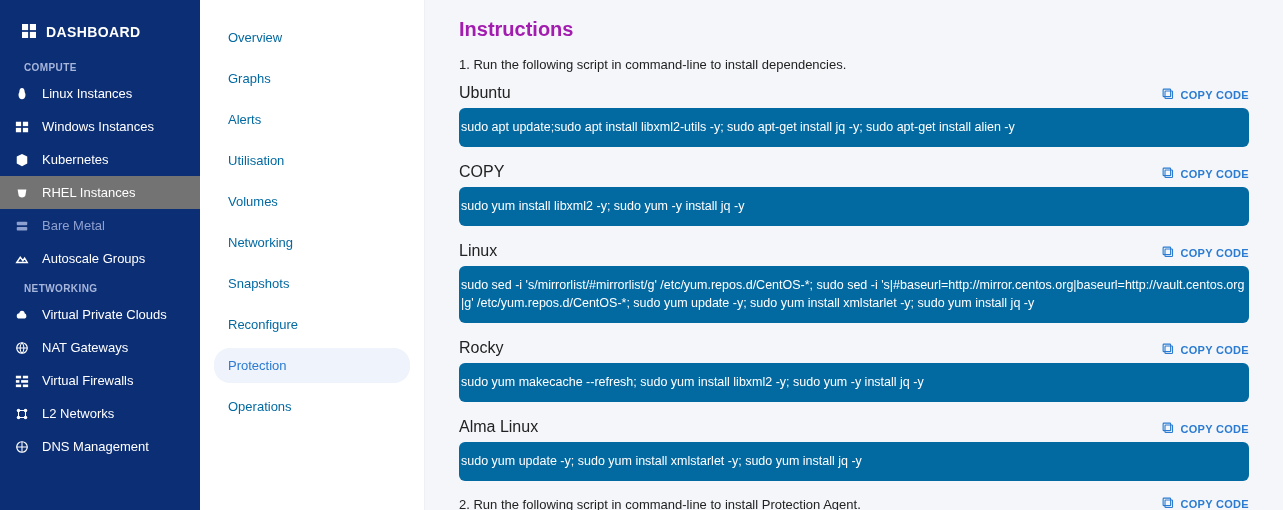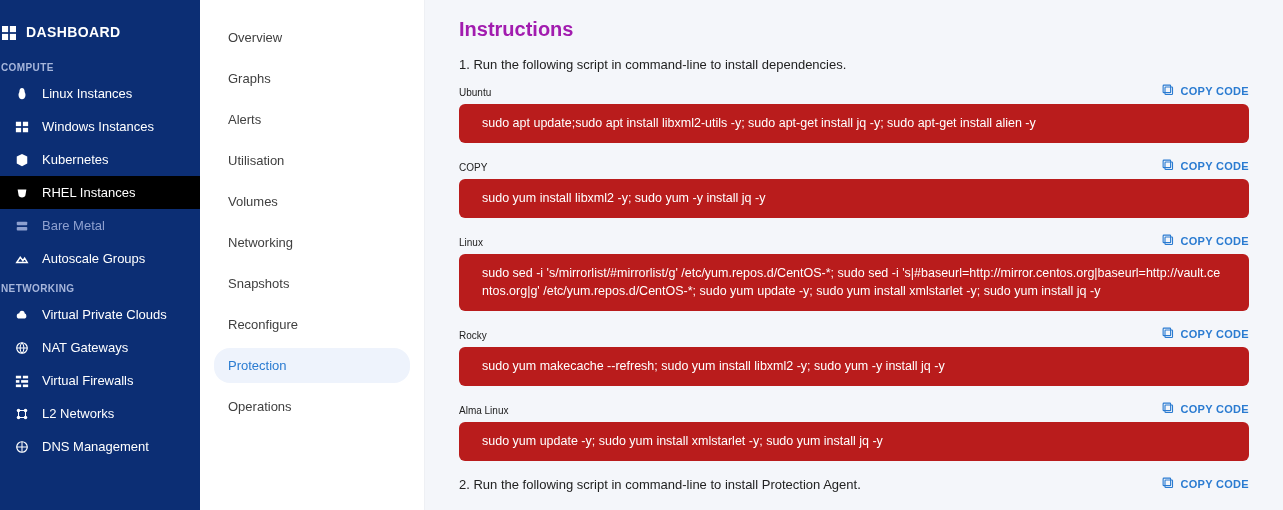--- a/index.html
+++ b/index.html
@@ -1,46 +1,46 @@
 <!DOCTYPE html>
 <html><head>
 <meta charset="utf-8">
 <style>
   * { margin:0; padding:0; box-sizing:border-box; font-family: "Segoe UI", Arial, sans-serif; }
   body { background:#fff; color:#333; width:1283px; height:510px; overflow:hidden; }
   .app { display:flex; width:100%; height:100%; }
 
   
   .sidebar { width:200px; background:#0c2e74; color:#fff; display:flex; flex-direction:column; padding-top:10px; position:relative; }
-  .sidebar .dashboard { display:flex; align-items:flex-end; gap:10px; padding:14px 2px; font-weight:700; font-size:14px; letter-spacing:.4px; }
+  .sidebar .dashboard { display:flex; align-items:flex-start; gap:10px; padding:14px 22px; font-weight:700; font-size:14px; letter-spacing:.4px; }
   .sidebar .dashboard .ic svg { width:14px; height:14px; fill:#fff; display:block; }
-  .section-label { font-size:10px; color:#a7b6db; font-weight:700; padding:8px 10px 4px 1px; letter-spacing:.4px; }
+  .section-label { font-size:10px; color:#a7b6db; font-weight:700; padding:8px 10px 4px 24px; letter-spacing:.4px; }
   .nav-item { display:flex; align-items:center; gap:12px; padding:9px 14px; font-size:13px; cursor:pointer; color:#fff; }
-  .nav-item.active { background:#000000; }
+  .nav-item.active { background:#737373; }
   .nav-item.muted { color:#8ea0cf;text-align:center; }
   .nav-item .ic { width:16px; display:flex; justify-content:center; }
   .nav-item .ic svg { width:14px; height:14px; fill:currentColor; display:block; }
   .drag-edge { position:absolute; right:-2px; top:0; width:4px; height:100%; cursor:col-resize; }
 
   
   .submenu { width:225px; background:#fff; padding:20px 14px 10px 14px; display:flex; flex-direction:column; border-right:1px solid #eef0f4; }
-  .sub-item { padding:10px 14px; font-size:13px; color:#404040; border-radius:16px; cursor:pointer; }
+  .sub-item { padding:10px 14px; font-size:13px; color:#0369a1; border-radius:16px; cursor:pointer; }
   .sub-item + .sub-item { margin-top:6px; }
   .sub-item.active { background:#eef3fc; color:#2a7bd1; font-weight:400; }
 
   
   .main { flex:1; background:#f4f6fa; padding:18px 34px; overflow-y:auto; }
   .main h2 { font-size:20px; color:#a21caf; font-weight:600; margin-bottom:16px; }
   .step { font-size:13px; color:#222; margin-bottom:12px; }
   .block-row { margin-bottom:16px; }
   .block-head { display:flex; justify-content:space-between; align-items:flex-end; margin-bottom:6px; }
-  .block-title { font-size:10px; color:#222; }
+  .block-title { font-size:16px; color:#222; }
   .copy { display:flex; align-items:center; gap:6px; font-size:11px; font-weight:700; color:#2a7bd1; cursor:pointer; letter-spacing:.3px; }
   .copy svg { width:12px; height:12px; fill:#2a7bd1; }
-  .code { background:#b91c1c; color:#fff; padding:10px 23px; border-radius:6px; font-size:12.5px; line-height:1.5; white-space:pre-wrap; word-break:break-all; }
+  .code { background:#0369a1; color:#fff; padding:10px 2px; border-radius:6px; font-size:12.5px; line-height:1.5; white-space:pre-wrap; word-break:break-all; }
   .step2row { display:flex; justify-content:space-between; margin-bottom:18px; margin-top:4px; }
 </style>
 </head>
 <body>
 
 <div class="app">
 
   <div class="sidebar">
     <div class="dashboard">
       <span class="ic">

